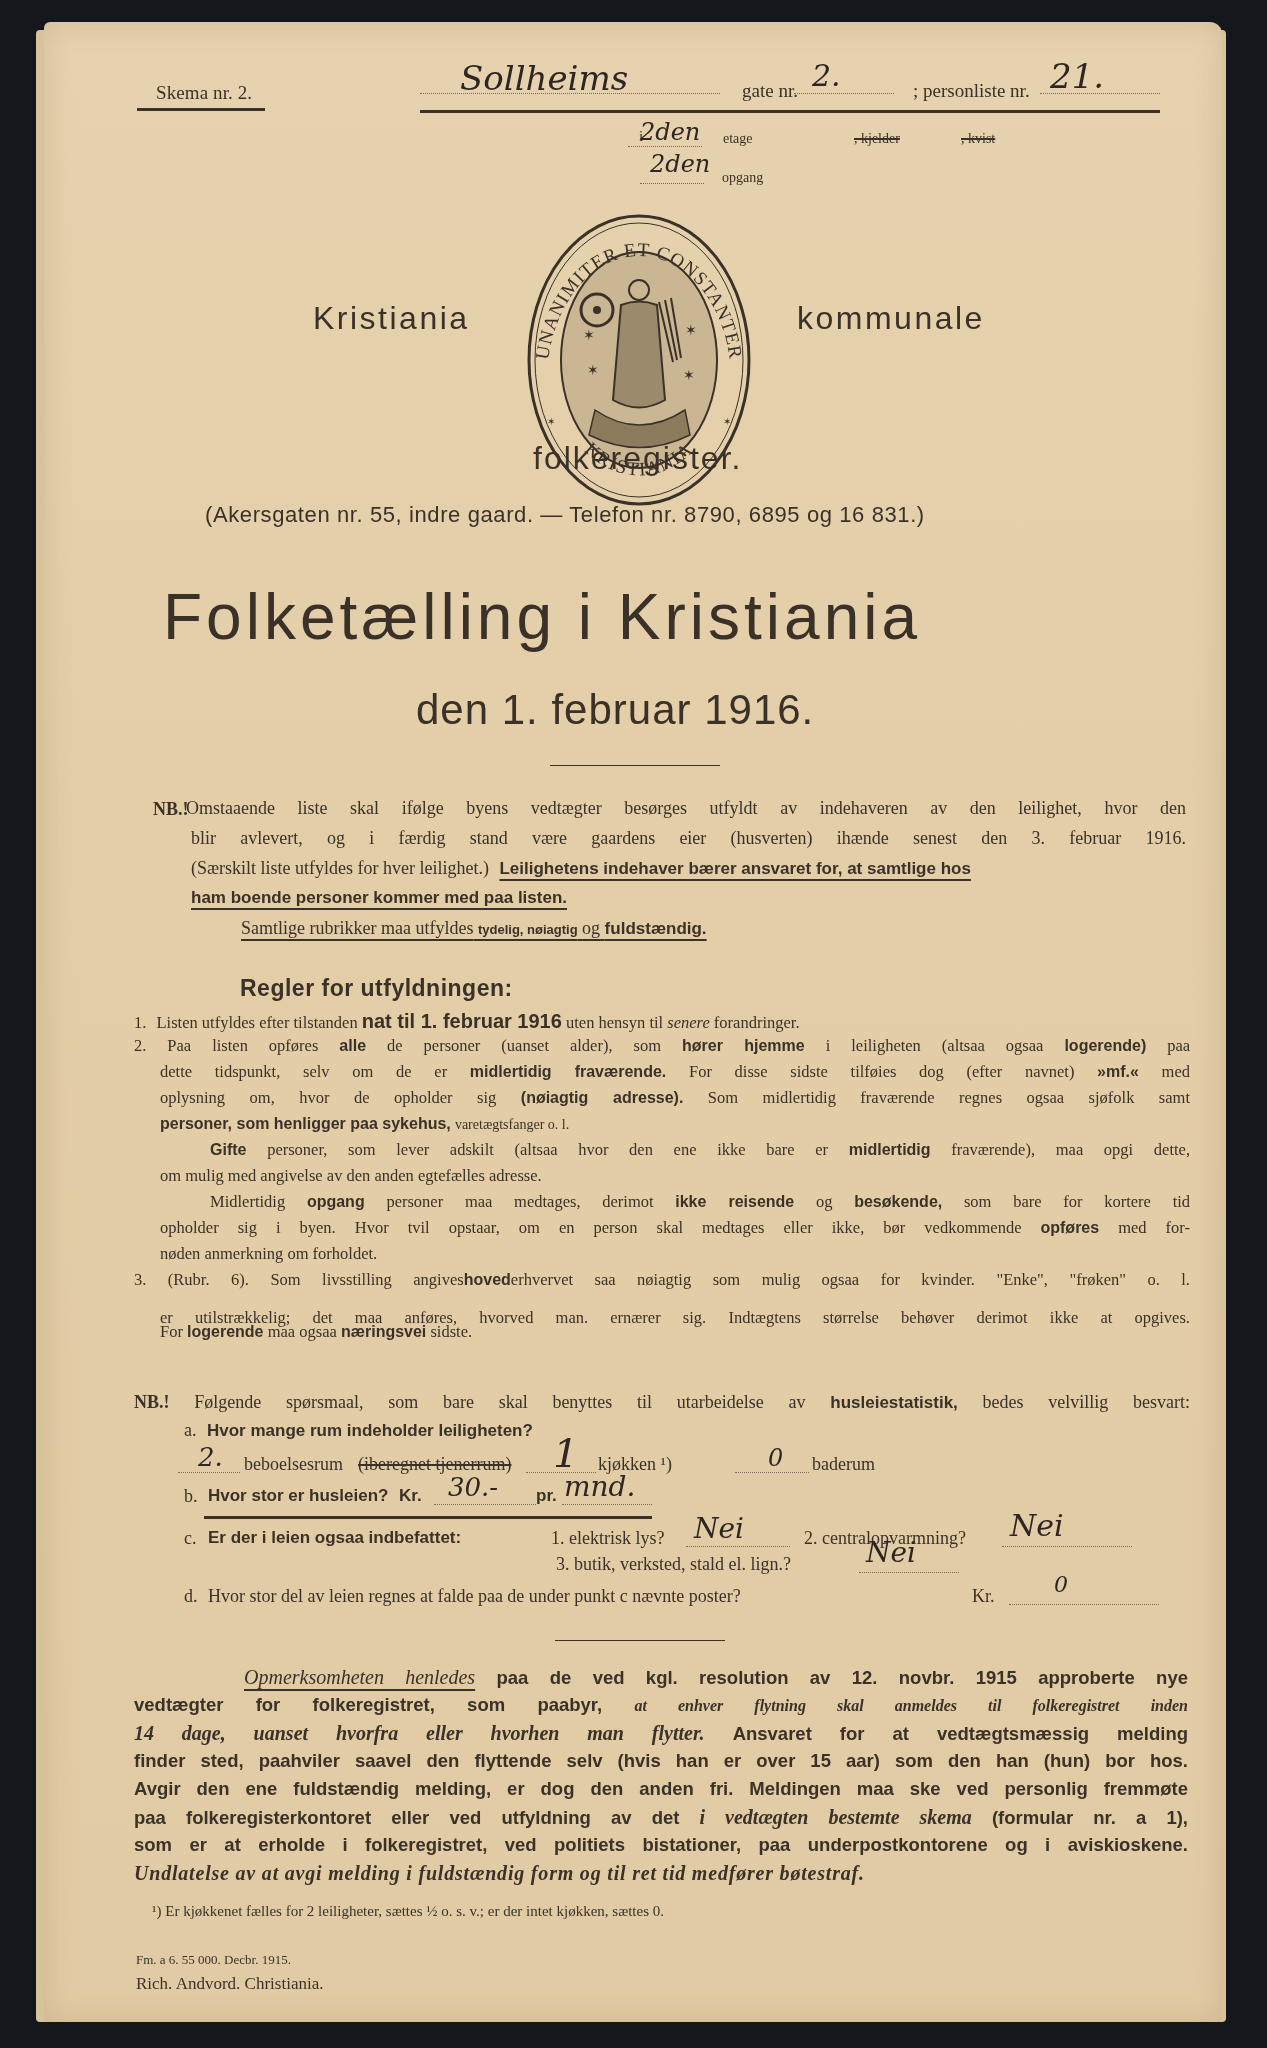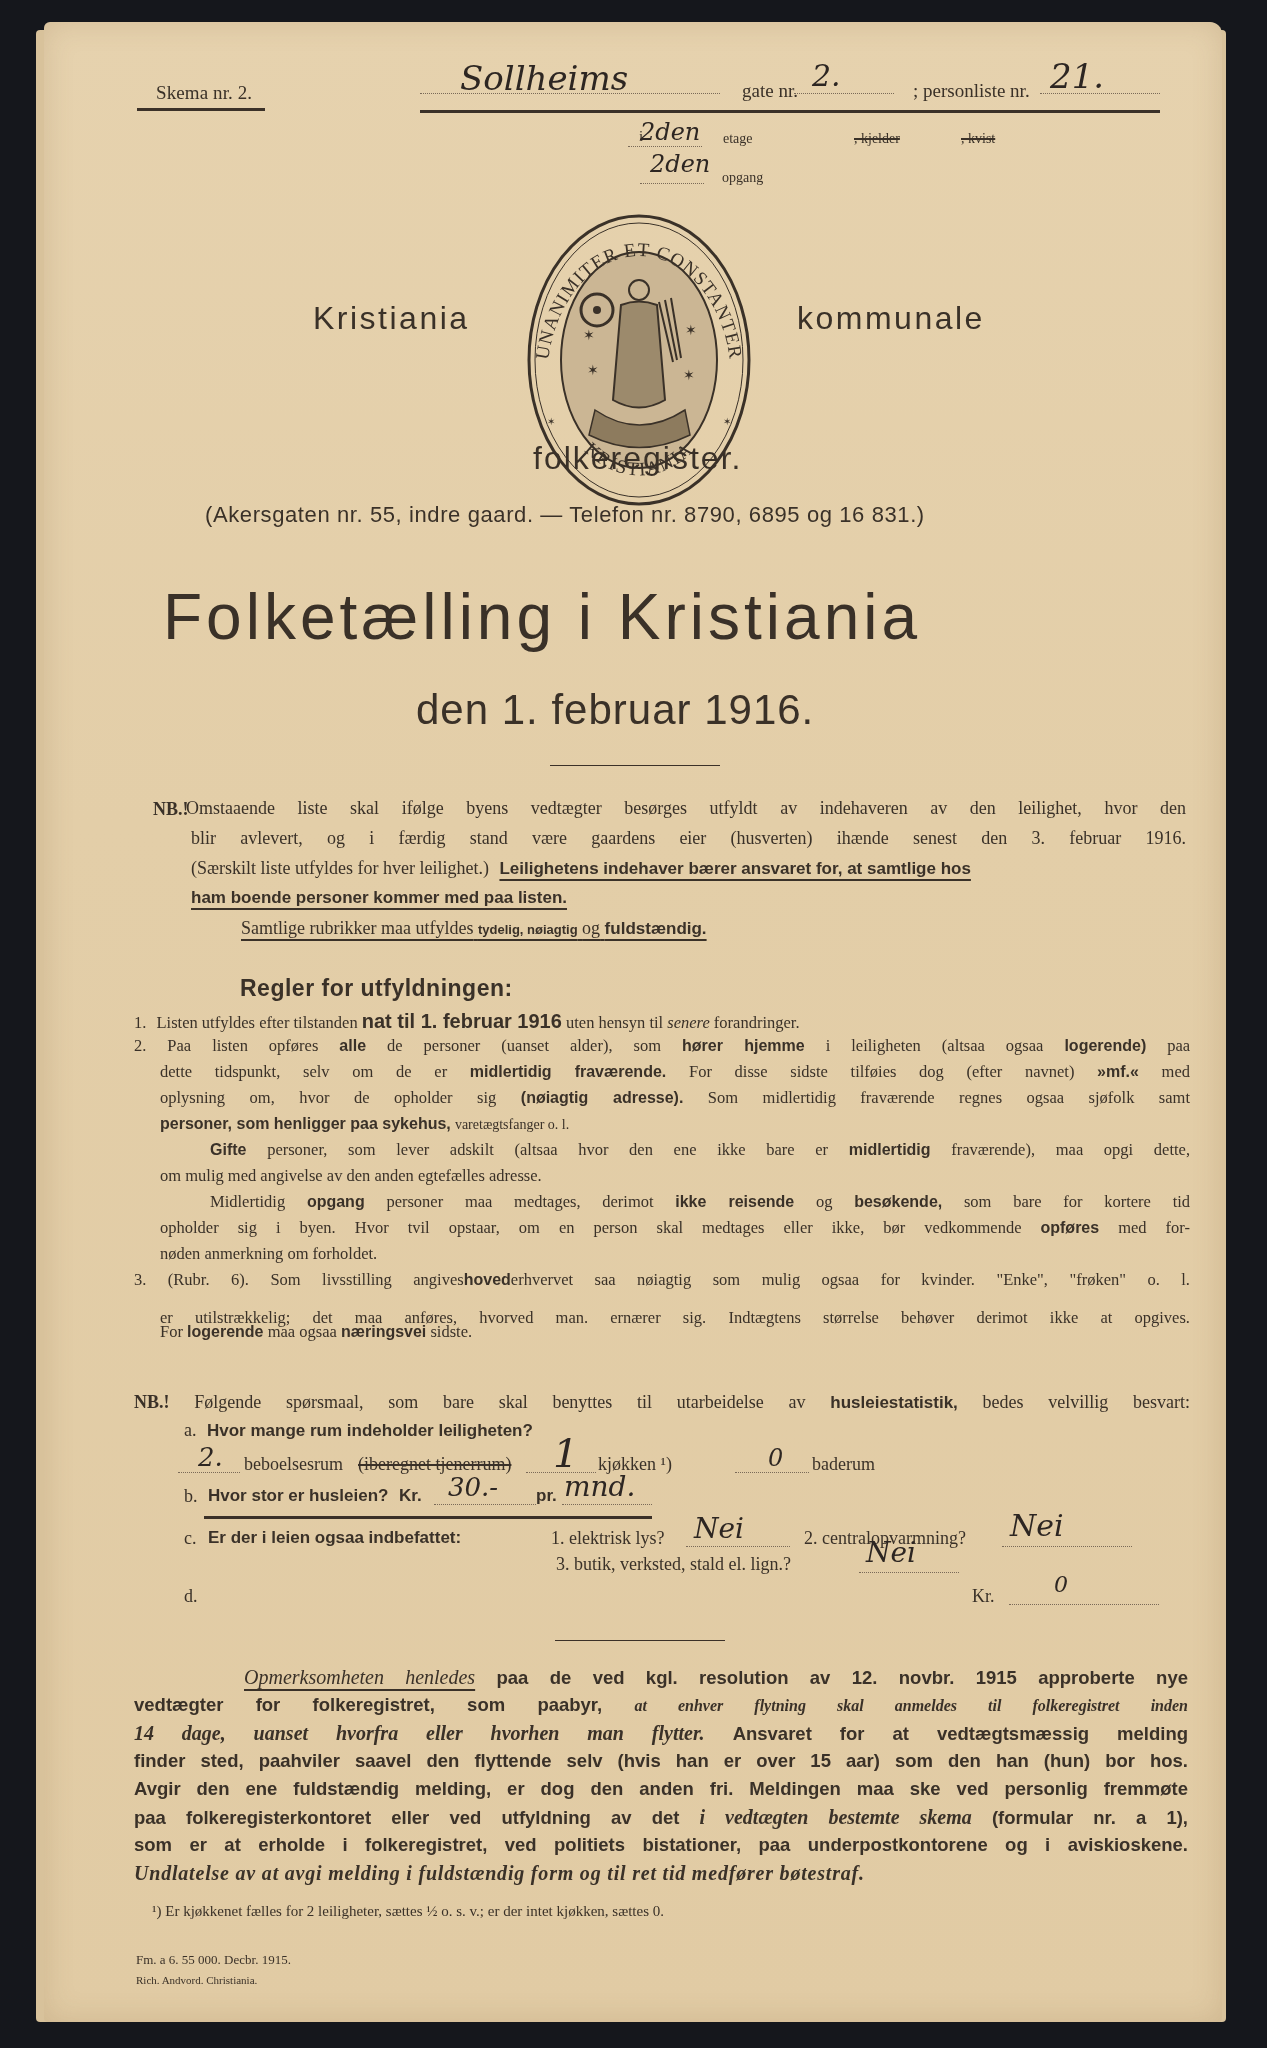--- a/index.html
+++ b/index.html
@@ -232,20 +232,21 @@
     <span class="abs" style="left:620px;top:0;">2.  centralopvarmning?</span>
     <span class="abs dots" style="left:818px;top:18px;width:130px;"></span>
     <span class="abs hand" style="left:826px;top:-20px;font-size:30px;">Nei</span>
     <span class="abs" style="left:372px;top:26px;">3.  butik, verksted, stald el. lign.?</span>
     <span class="abs dots" style="left:675px;top:44px;width:100px;"></span>
     <span class="abs hand" style="left:682px;top:8px;font-size:28px;">Nei</span>
   </div>
 
   <div class="line" style="top:194px;left:50px;height:34px;width:1000px;">
     <span class="abs" style="left:0;top:0;">d.</span>
+    <span class="abs" style="left:24px;top:0;">Hvor stor del av leien regnes at falde paa de under punkt c nævnte poster?</span>
     <span class="abs" style="left:788px;top:0;">Kr.</span>
     <span class="abs dots" style="left:825px;top:18px;width:150px;"></span>
     <span class="abs hand" style="left:870px;top:-14px;font-size:22px;">0</span>
   </div>
 </div>
 <div class="rule-thin" style="left:555px;top:1640px;width:170px;"></div>
 
 <div class="abs sans" style="left:134px;top:1666px;width:1054px;font-size:18.5px;">
   <div class="line justify" style="top:0;left:110px;width:944px;">
     <span class="i ul" style="font-family:'Liberation Serif',serif;font-size:20px;">Opmerksomheten henledes</span>
@@ -265,13 +266,13 @@
     <span class="b">paa folkeregisterkontoret eller ved utfyldning av det</span>
     <span class="i b" style="font-family:'Liberation Serif',serif;font-size:20px;">i vedtægten bestemte skema</span>
     <span class="b">(formular nr. a 1),</span>
   </div>
   <div class="line justify b" style="top:168px;width:1054px;">som er at erholde i folkeregistret, ved politiets bistationer, paa underpostkontorene og i aviskioskene.</div>
   <div class="line i b" style="top:196px;font-family:'Liberation Serif',serif;font-size:20px;letter-spacing:0.8px;">Undlatelse av at avgi melding i fuldstændig form og til ret tid medfører bøtestraf.</div>
 </div>
 
 <div class="abs" style="left:152px;top:1903px;font-size:15px;">¹) Er kjøkkenet fælles for 2 leiligheter, sættes ½ o. s. v.; er der intet kjøkken, sættes 0.</div>
 <div class="abs" style="left:136px;top:1952px;font-size:13px;">Fm. a 6.  55 000.  Decbr. 1915.</div>
-<div class="abs" style="left:136px;top:1974px;font-size:11px;">Rich. Andvord.  Christiania.</div>
+<div class="abs" style="left:136px;top:1974px;font-size:17px;">Rich. Andvord.  Christiania.</div>
 
 </body></html>

